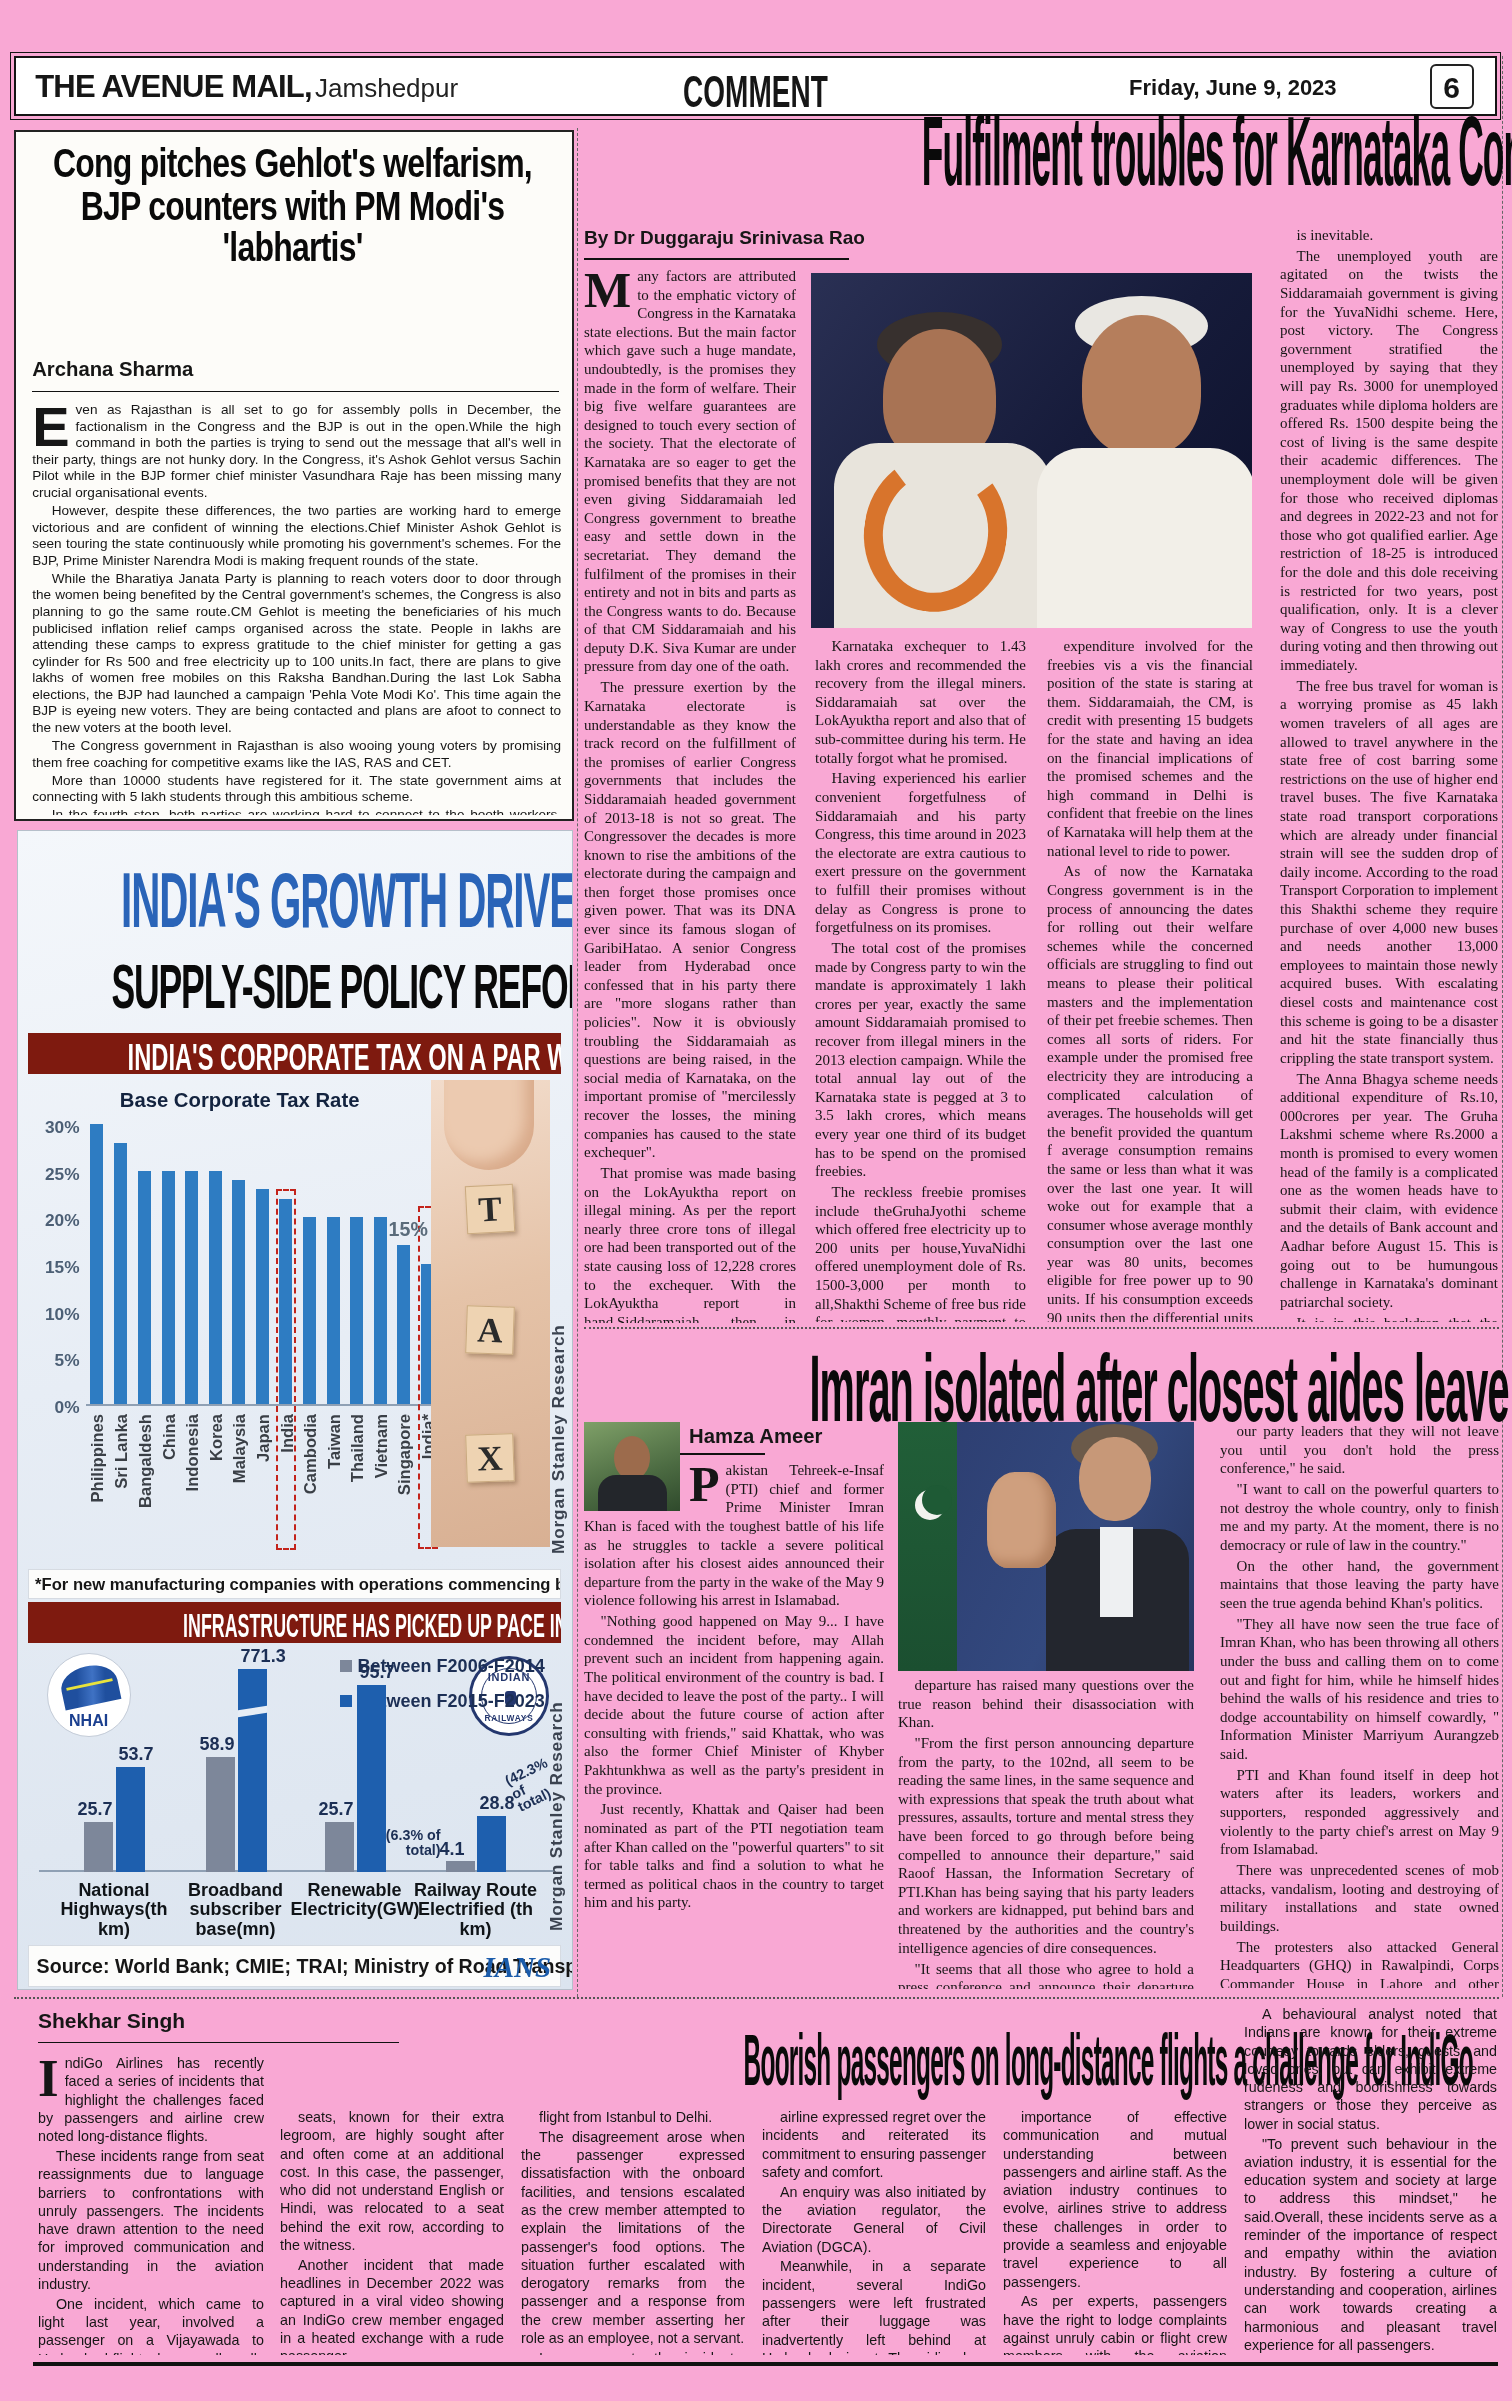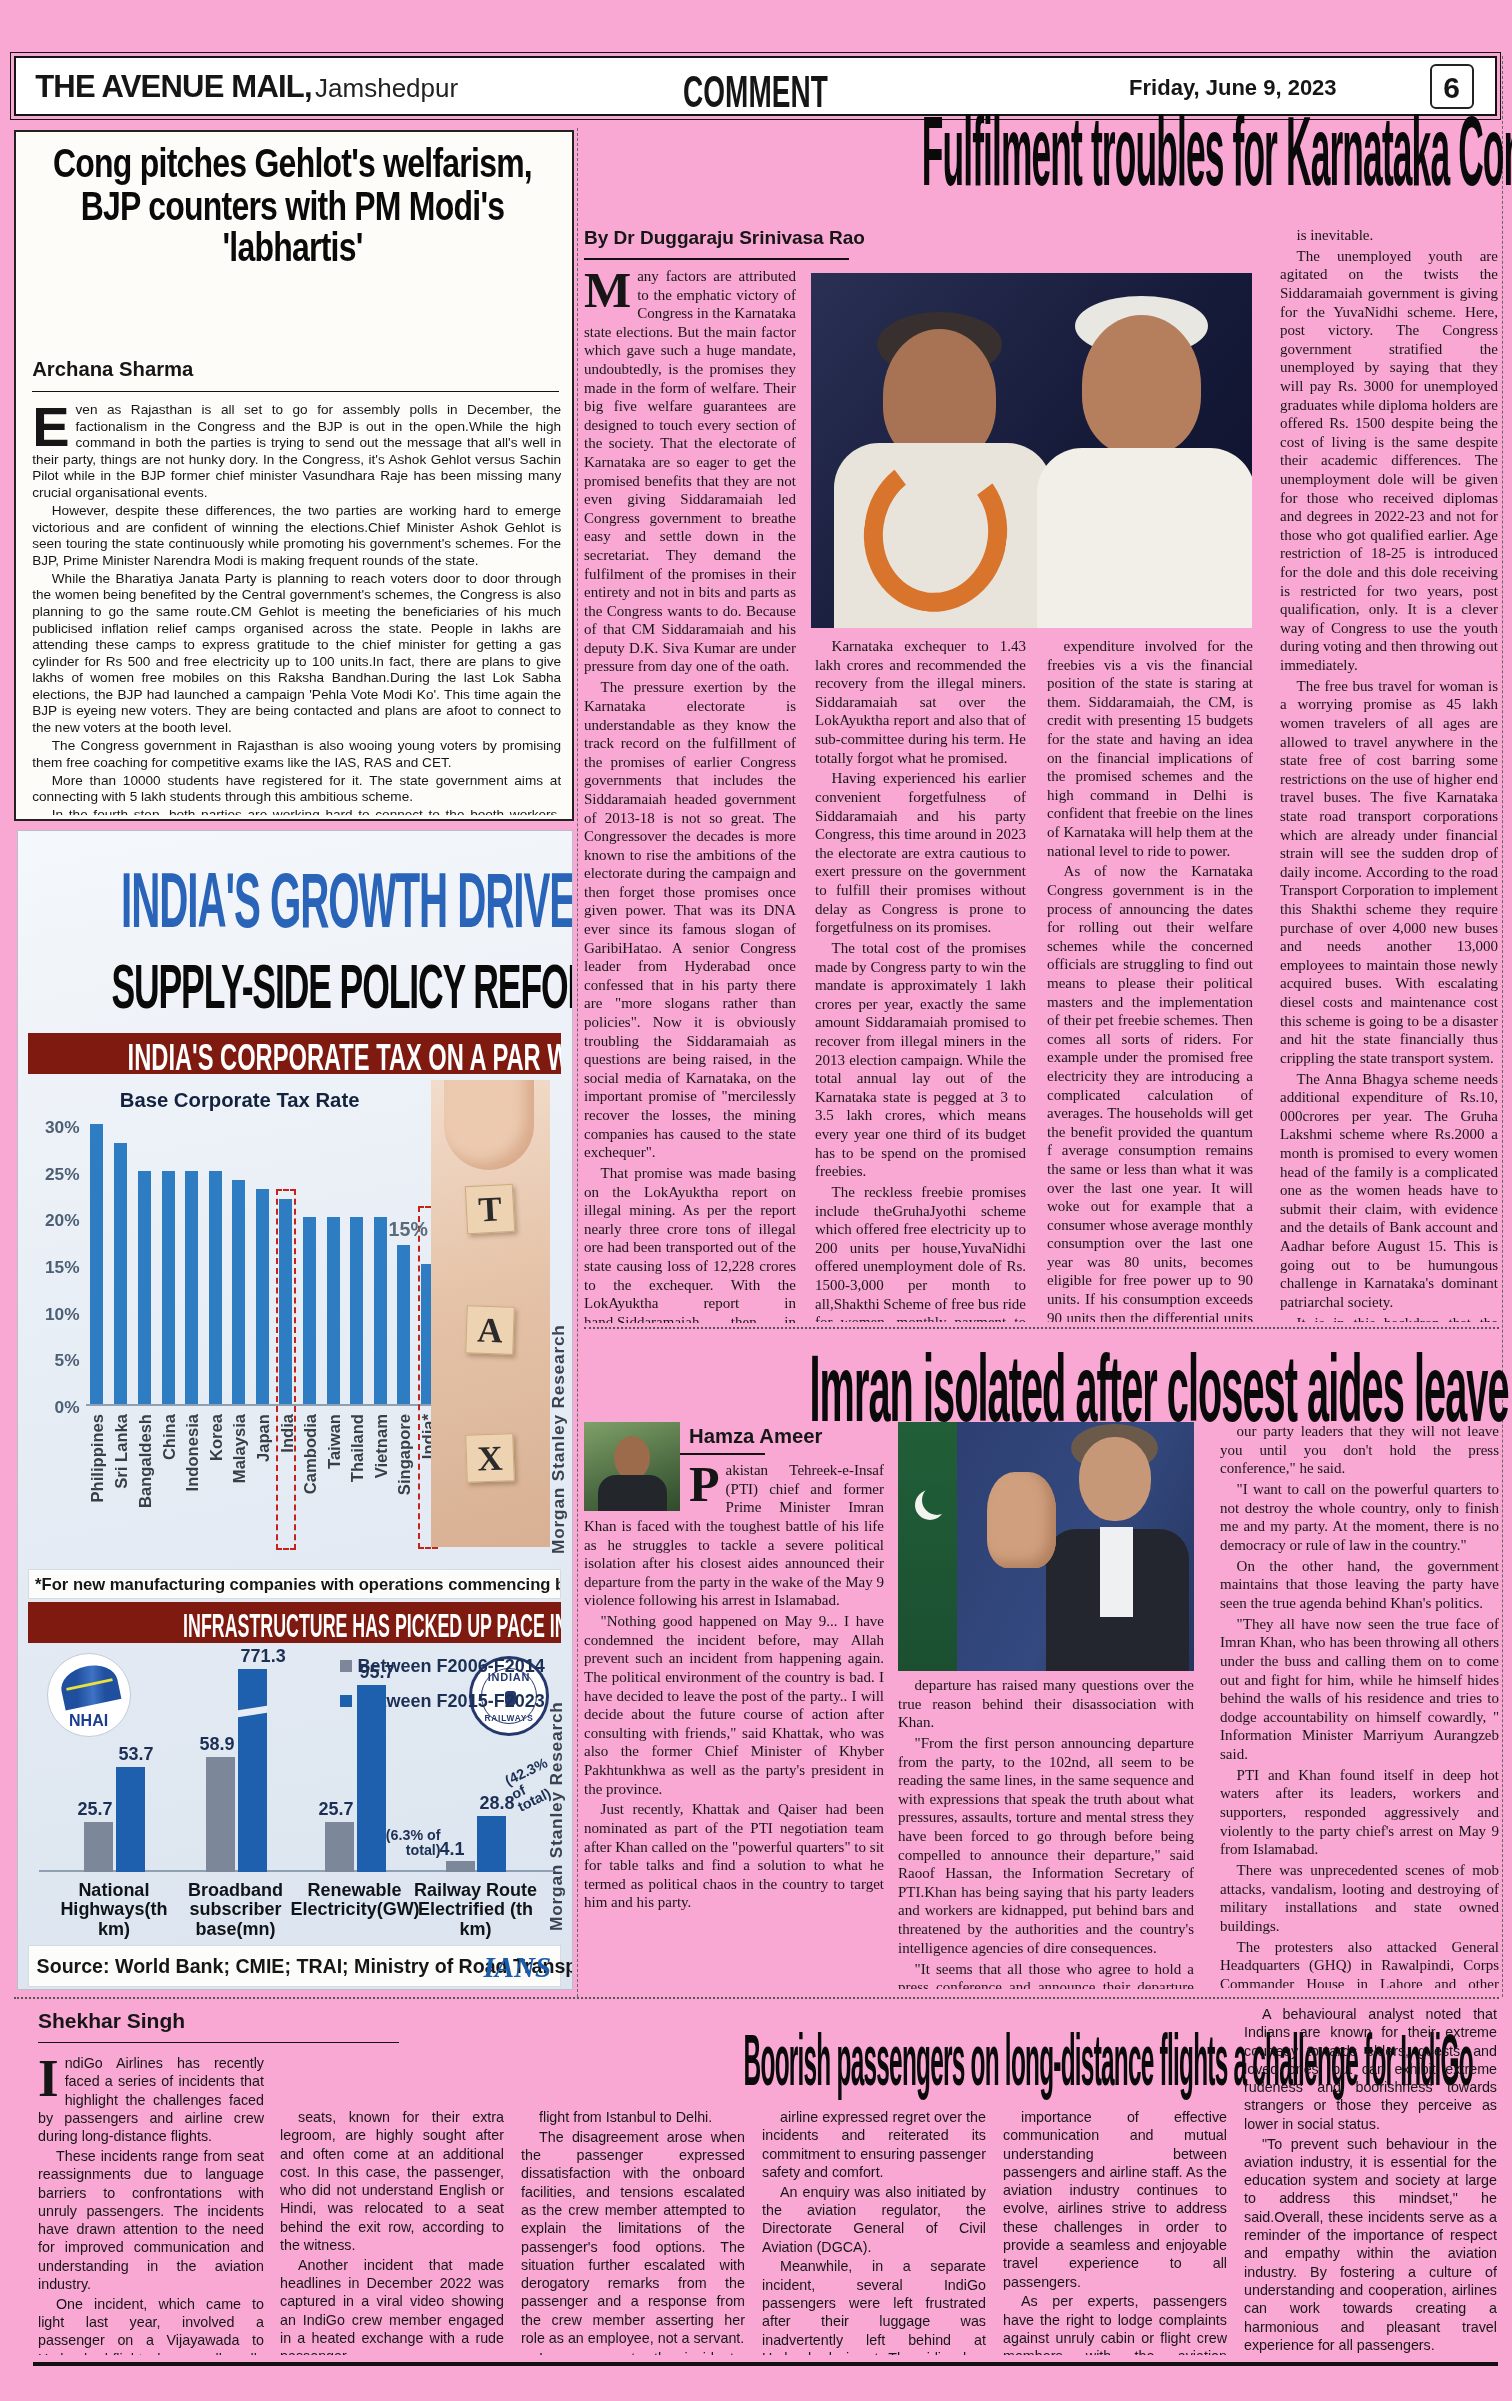--- a/index.html
+++ b/index.html
@@ -374,21 +374,21 @@
   </div>
 
   <div class="hdash" style="left:13.6px;top:1997px;width:1485px;" data-name="section-divider-dotted"></div>
   <div class="n-byline" data-name="article-indigo-byline">Shekhar Singh</div>
   <div class="n-rule" data-name="byline-rule"></div>
   <div class="hl-wrap n-hl-wrap" data-name="article-indigo-headline-wrap">
     <span class="hl n-hl" data-name="article-indigo-headline">Boorish passengers on long-distance flights a challenge for IndiGo</span>
   </div>
 
   <div class="sanscol" style="left:38px;top:2054px;width:226px;height:301px;" data-name="indigo-col1">
-    <p class="para" style="text-indent:0;" data-name="paragraph"><span class="dc" data-name="dropcap">I</span><span data-name="paragraph-text">ndiGo Airlines has recently faced a series of incidents that highlight the challenges faced by passengers and airline crew during long-distance flights.</span></p>
+    <p class="para" style="text-indent:0;" data-name="paragraph"><span class="dc" data-name="dropcap">I</span><span data-name="paragraph-text">ndiGo Airlines has recently faced a series of incidents that highlight the challenges faced by passengers and airline crew noted long-distance flights.</span></p>
     <div data-name="paragraph-list">
         <p class="para" data-name="paragraph">These incidents range from seat reassignments due to language barriers to confrontations with unruly passengers. The incidents have drawn attention to the need for improved communication and understanding in the aviation industry.</p>
         <p class="para" data-name="paragraph">One incident, which came to light last year, involved a passenger on a Vijayawada to Hyderabad flight who was allegedly asked to vacate her exit row seat due to a language barrier.</p>
       </div>
   </div>
   <div class="sanscol" style="left:280px;top:2108px;width:224px;height:247px;" data-name="indigo-col2">
     <div data-name="paragraph-list">
         <p class="para" data-name="paragraph">seats, known for their extra legroom, are highly sought after and often come at an additional cost. In this case, the passenger, who did not understand English or Hindi, was relocated to a seat behind the exit row, according to the witness.</p>
         <p class="para" data-name="paragraph">Another incident that made headlines in December 2022 was captured in a viral video showing an IndiGo crew member engaged in a heated exchange with a rude passenger.</p>
       </div>

